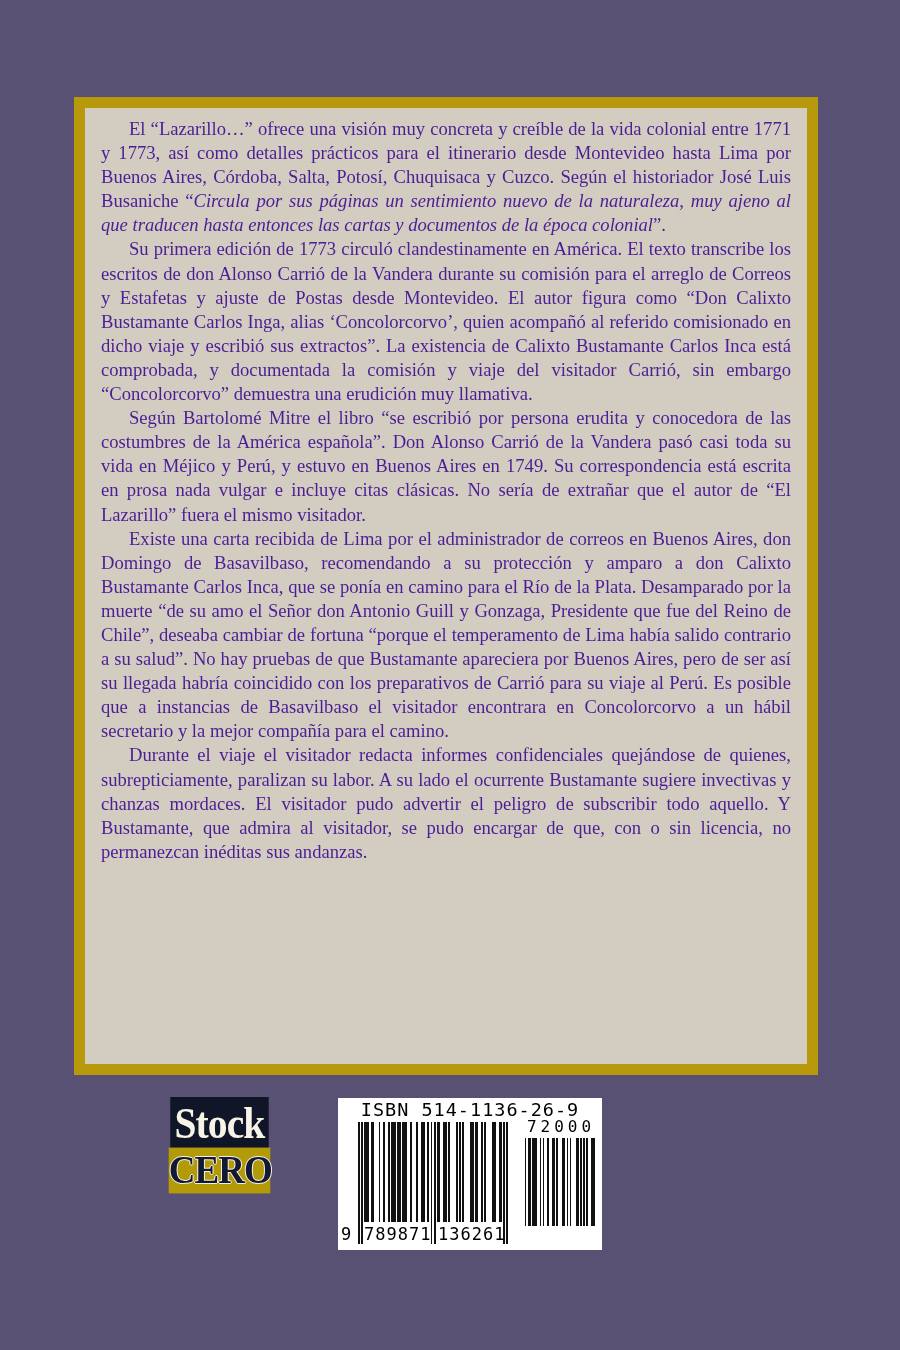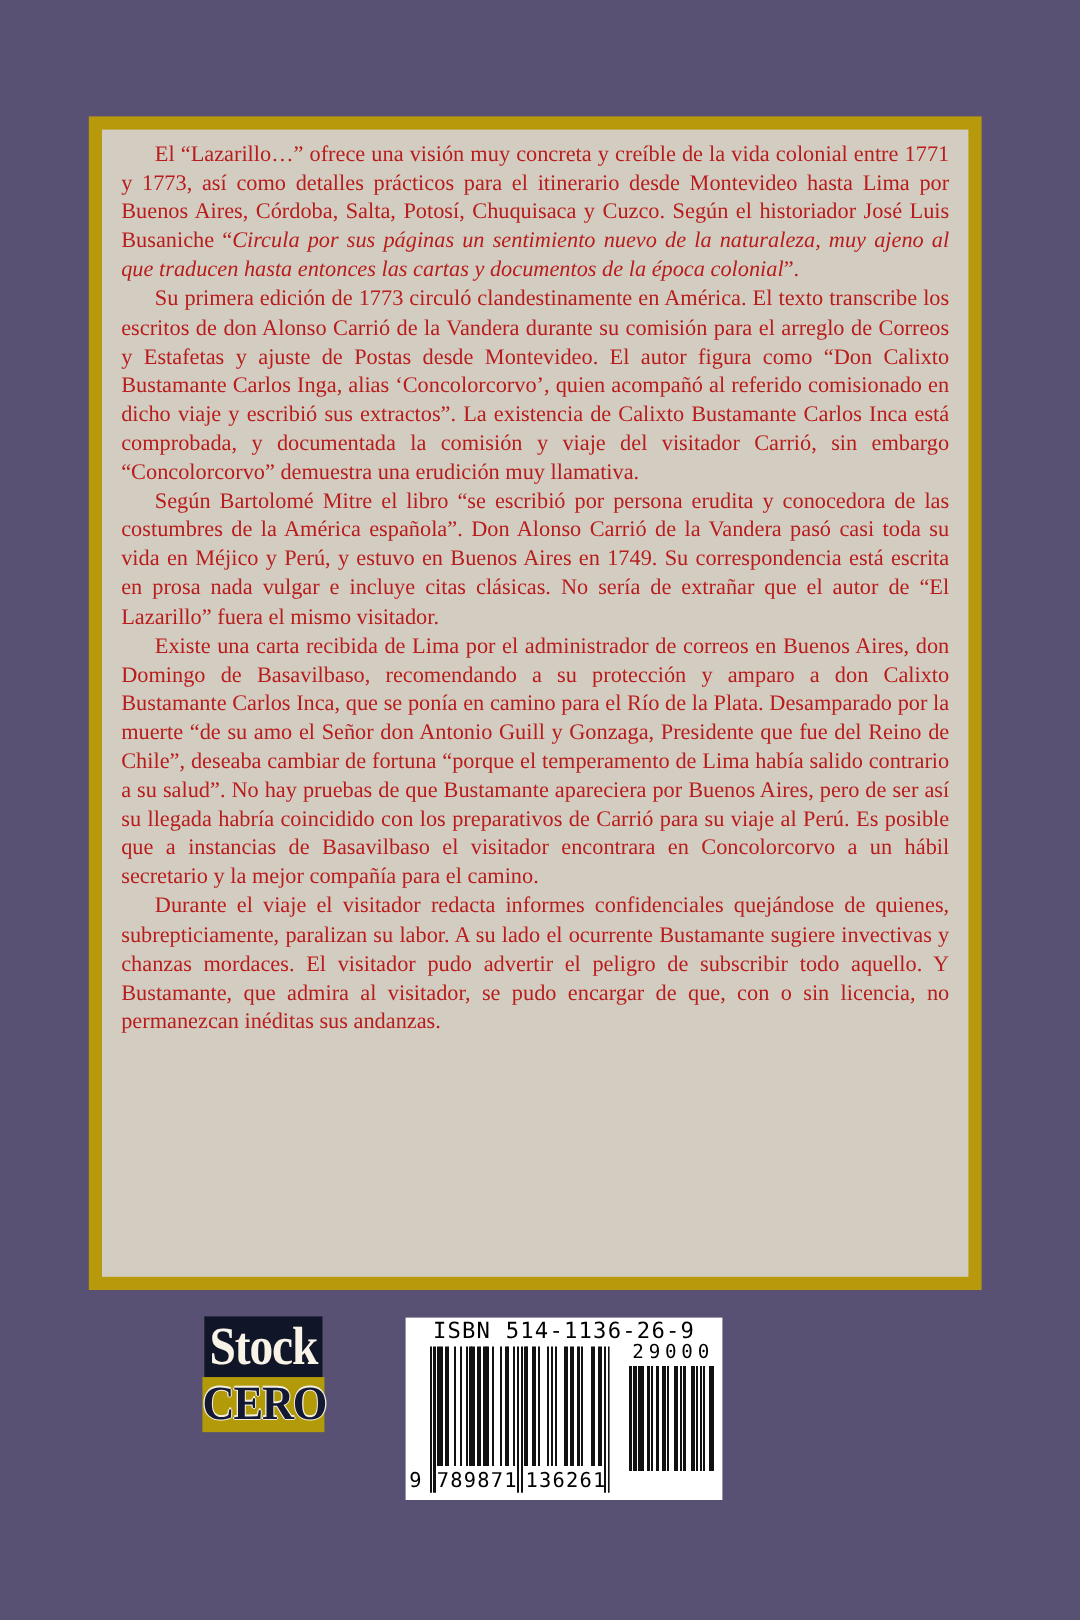--- a/index.html
+++ b/index.html
@@ -26,21 +26,21 @@
     box-sizing:border-box;
     padding:9px 16px 0 16px;
     overflow:hidden;
   }
   p.syn{
     margin:0;
     text-indent:28px;
     text-align:justify;
     font-size:18.6px;
     line-height:24.1px;
-    color:#b91c1c;
+    color:#4c1d95;
     hyphens:auto;-webkit-hyphens:auto;
   }
   p.syn i{font-style:italic;}
 
   
   .logo{
     position:absolute;left:166px;top:1098px;
     width:107px;height:84px;
   }
   .logo-top{
@@ -165,21 +165,21 @@
           <rect x="140.53" y="0" width="1.83" height="100"></rect>
           <rect x="142.11" y="0" width="1.83" height="100"></rect>
           <rect x="145.26" y="0" width="1.83" height="122"></rect>
           <rect x="148.42" y="0" width="1.83" height="122"></rect>
         </svg>
       <span class="bd d9">9</span>
       <span class="bd dl">789871</span>
       <span class="bd dr">136261</span>
     </div>
     <div class="supp">
-      <div class="supp-num">29000</div>
+      <div class="supp-num">72000</div>
       <svg id="ean5-svg" width="72" height="88" viewBox="0 0 72 88">
           <rect x="1.50" y="0" width="1.75" height="88"></rect>
           <rect x="4.50" y="0" width="1.75" height="88"></rect>
           <rect x="6.00" y="0" width="1.75" height="88"></rect>
           <rect x="9.00" y="0" width="1.75" height="88"></rect>
           <rect x="10.50" y="0" width="1.75" height="88"></rect>
           <rect x="12.00" y="0" width="1.75" height="88"></rect>
           <rect x="16.50" y="0" width="1.75" height="88"></rect>
           <rect x="19.50" y="0" width="1.75" height="88"></rect>
           <rect x="24.00" y="0" width="1.75" height="88"></rect>

